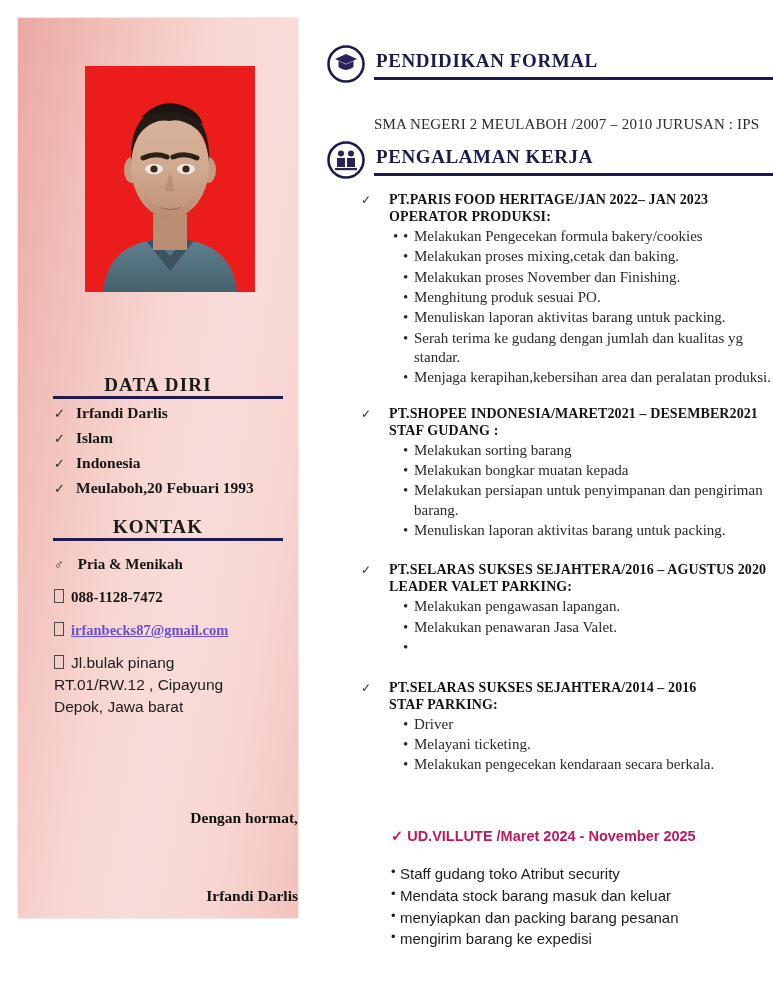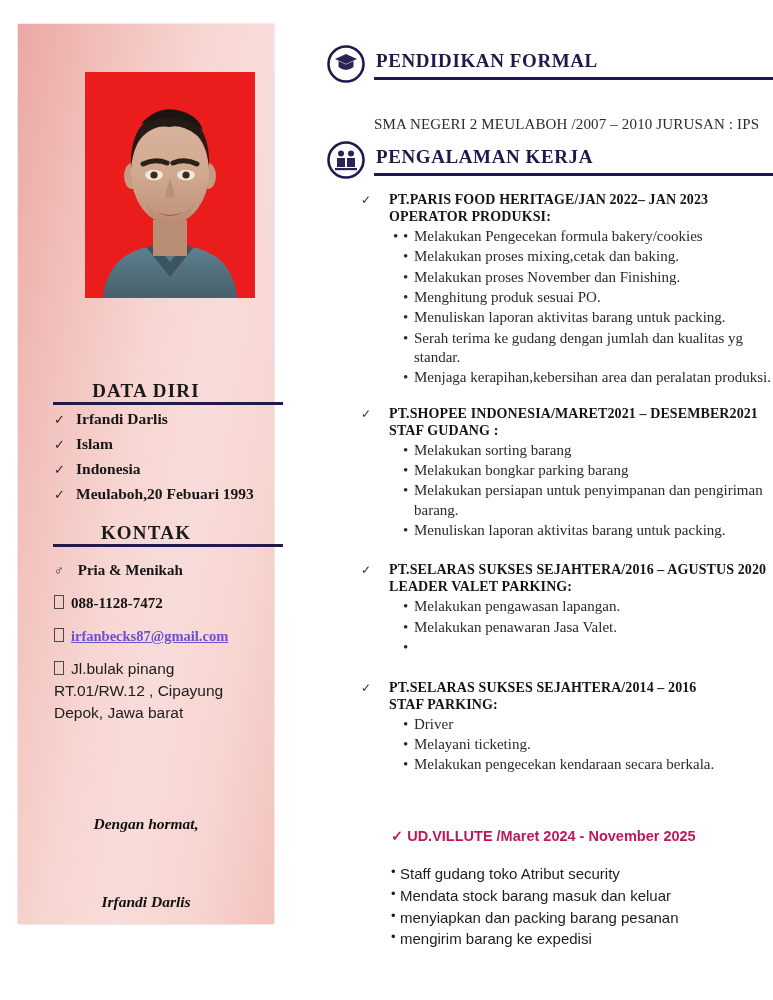--- a/index.html
+++ b/index.html
@@ -20,22 +20,22 @@
     left: 0; top: 0;
     width: 773px;
     height: 1000px;
     background: #ffffff;
   }
 
   
   .sidebar {
     position: absolute;
     left: 18px;
-    top: 24px;
-    width: 256px;
+    top: 18px;
+    width: 280px;
     height: 900px;
     background: linear-gradient(100deg,
         #e9a8a4 0%,
         #eeb3ae 10%,
         #f3c4bf 26%,
         #f7d6d2 45%,
         #f8dcd9 62%,
         #f7d5d1 80%,
         #f3c2bd 100%);
     box-shadow: 0 0 2px rgba(120,80,80,0.35);
@@ -166,24 +166,23 @@
   .address-block .addr-first {
     display: flex;
     align-items: baseline;
   }
   .address-block .addr-first .ic { margin-right: 7px; }
 
   .sign-block {
     position: absolute;
     left: 0;
     width: 100%;
-    text-align: center;
-    font-family: "Liberation Serif", serif;
-    font-weight: bold;
-    font-style: italic;
+    text-align: right;
+    font-family: "Liberation Serif", serif;
+    font-weight: bold;
     font-size: 15.5px;
     color: #101010;
   }
   .sign-hormat { top: 791px; }
   .sign-name { top: 869px; }
 
   
   .right {
     position: absolute;
     left: 325px;
@@ -517,21 +516,21 @@
           <span>PT.SHOPEE INDONESIA/MARET2021 – DESEMBER2021</span>
         </div>
         <div class="job-role">STAF GUDANG :</div>
         <ul class="job-bullets">
           <li>
               <span class="bt">•</span>
               <span class="btext">Melakukan sorting barang</span>
             </li>
           <li>
               <span class="bt">•</span>
-              <span class="btext">Melakukan bongkar parking barang</span>
+              <span class="btext">Melakukan bongkar muatan kepada</span>
             </li>
           <li>
               <span class="bt">•</span>
               <span class="btext">Melakukan persiapan untuk penyimpanan dan pengiriman barang.</span>
             </li>
           <li>
               <span class="bt">•</span>
               <span class="btext">Menuliskan laporan aktivitas barang untuk packing.</span>
             </li>
         </ul>

